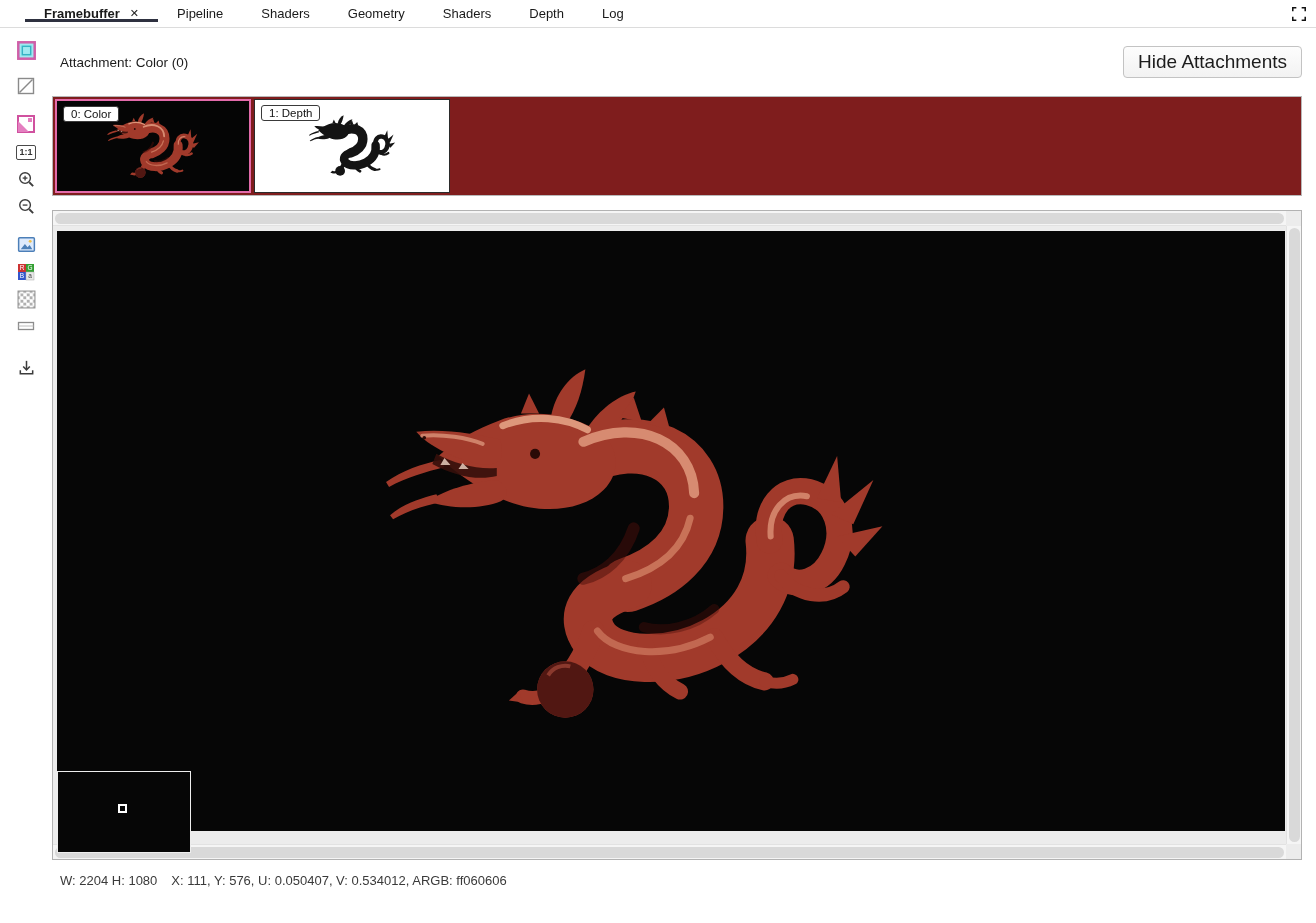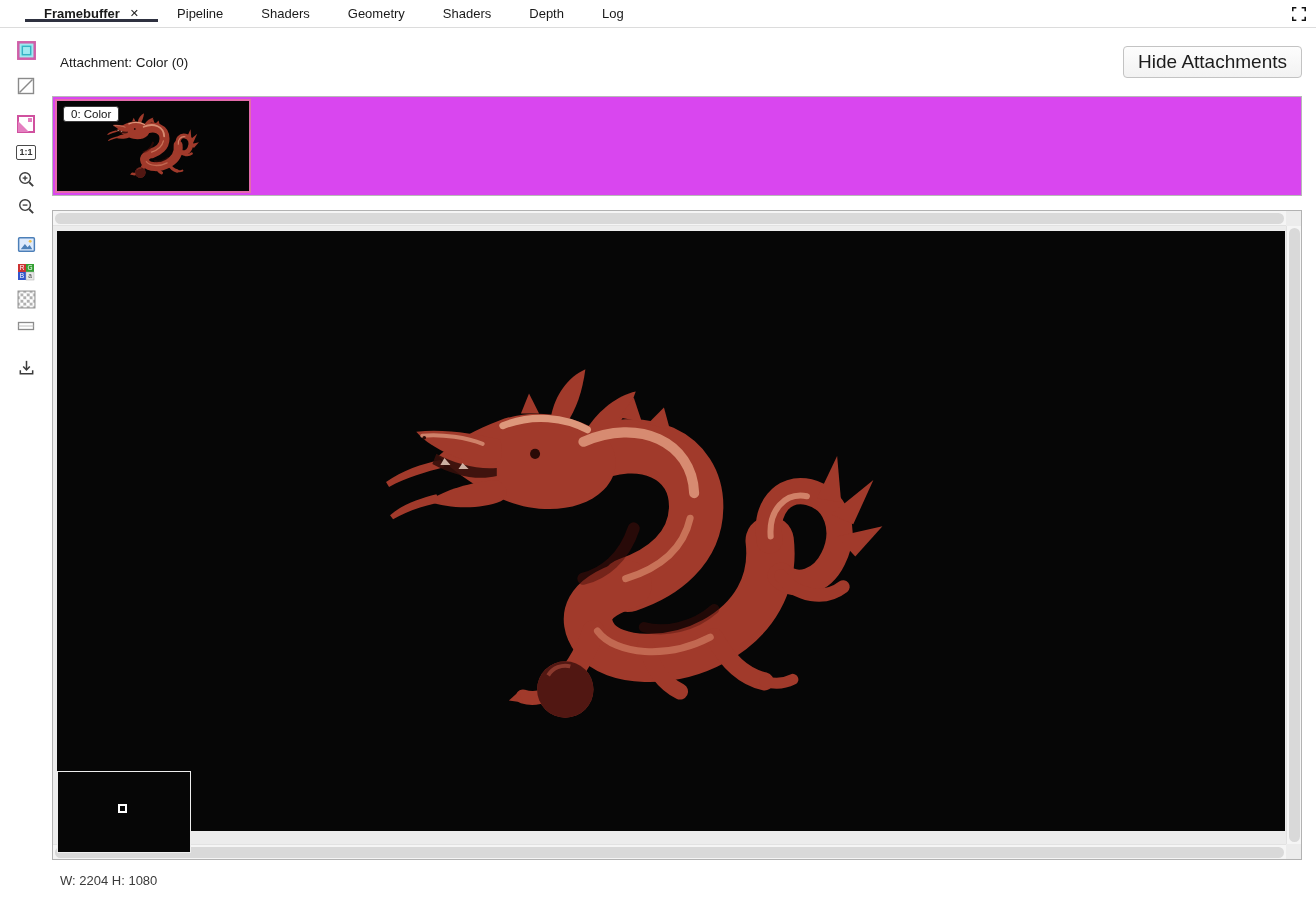--- a/index.html
+++ b/index.html
@@ -72,21 +72,21 @@
     border: 1px solid #c3c3c3; border-radius: 4px;
     background: linear-gradient(#fdfdfd, #f2f2f2);
     font-size: 19px; color: #1c1c1c;
     font-family: "Liberation Sans", sans-serif;
   }
 
   
   .attachments-strip {
     height: 100px;
     border: 1px solid #b8b8b8;
-    background: #d946ef;
+    background: #7f1d1d;
     display: flex;
     padding: 2px;
   }
   .attach-thumb {
     width: 196px; height: 94px;
     position: relative; margin-right: 3px;
     display: flex; align-items: center; justify-content: center;
   }
   .attach-thumb.selected { border: 2px solid var(--selection-pink, #e36bab); }
   .attach-thumb.plain { border: 1px solid #2b2b2b; }
@@ -328,20 +328,26 @@
     </div>
 
     <div class="attachments-strip">
       <div class="attach-thumb selected thumb-color-bg">
         <span class="attach-badge">0: Color</span>
         <svg class="dragon-red" viewBox="0 0 500 355" width="112" height="66">
           <use href="#dragon-sil"></use>
             <use href="#dragon-detail"></use>
         </svg>
       </div>
+      <div class="attach-thumb plain thumb-depth-bg">
+        <span class="attach-badge">1: Depth</span>
+        <svg class="dragon-dark" viewBox="0 0 500 355" width="104" height="62">
+          <use href="#dragon-sil"></use>
+        </svg>
+      </div>
     </div>
 
     <div class="viewer-panel">
       <div class="hscroll-top">
         <div class="hthumb"></div>
       </div>
       <div class="vscroll">
         <div class="vthumb"></div>
       </div>
       <div class="hscroll-bottom">
@@ -355,16 +361,17 @@
         </svg>
       </div>
 
       <div class="minimap">
         <div class="minimap-marker"></div>
       </div>
     </div>
 
     <div class="statusbar">
       <span>W: 2204 H: 1080</span>
+      <span>X: 111, Y: 576, U: 0.050407, V: 0.534012, ARGB: ff060606</span>
     </div>
 
   </div>
 </div>
 
 </body></html>

